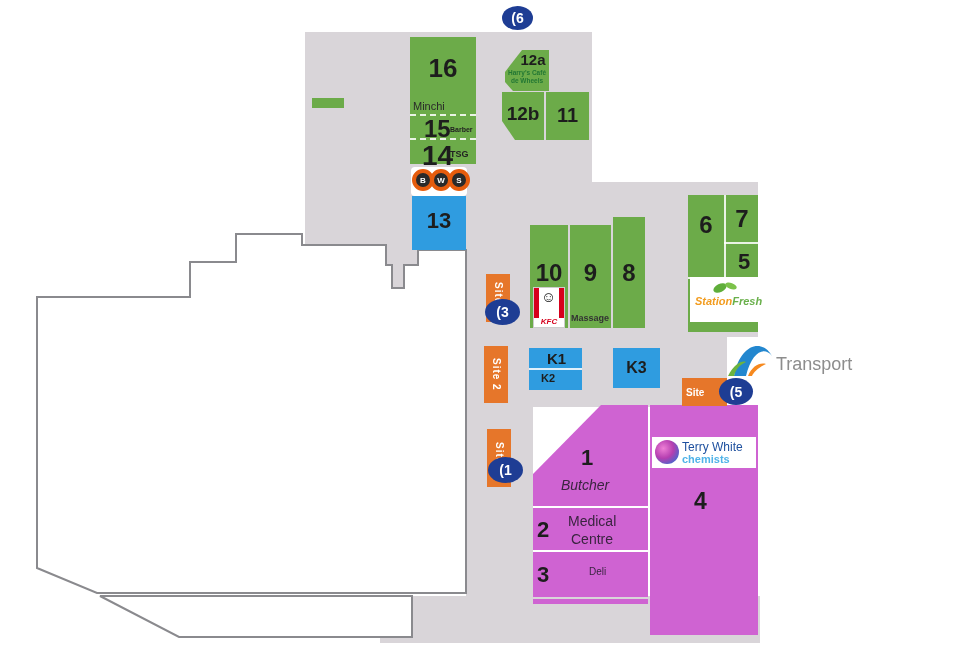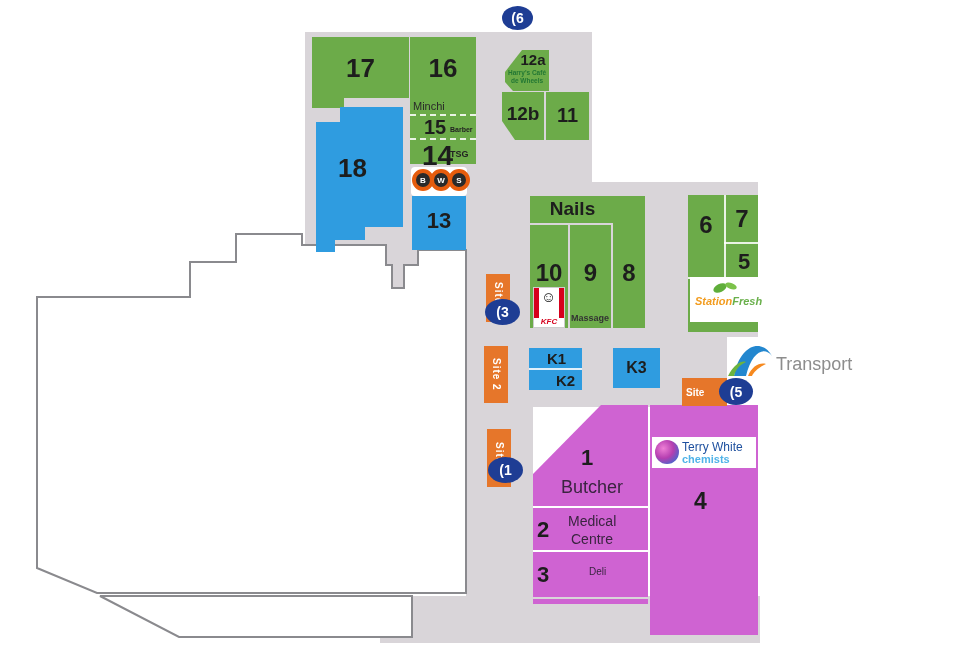--- a/index.html
+++ b/index.html
@@ -34,43 +34,37 @@
   <div class="abs gray" style="left:466px;top:407px;width:67px;height:195px;"></div>
   <div class="abs gray" style="left:380px;top:596px;width:380px;height:47px;"></div>
   <div class="abs gray" style="left:386px;top:237px;width:32px;height:31px;"></div>
   <div class="abs gray" style="left:392px;top:268px;width:12px;height:20px;"></div>
 
   <svg class="abs" style="left:0;top:0;z-index:4;" width="960" height="672" viewBox="0 0 960 672">
     <path d="M37,297 H190 V262 H236 V234 H302 V245 H386 V265 H392 V288 H404 V265 H418 V250 H466 V593 H97 L37,568 Z" fill="#ffffff" stroke="#8a8a8e" stroke-width="2"></path>
     <path d="M100,596 H412 V637 H179 Z" fill="#ffffff" stroke="#8a8a8e" stroke-width="2"></path>
   </svg>
 
-  <div class="abs green z10" style="left:312px;top:37px;width:97px;height:61px;">
-    <div class="num" style="font-size:26px;margin-top:18px;">17</div>
-  </div>
   <div class="abs green z10" style="left:312px;top:98px;width:32px;height:10px;"></div>
 
   <div class="abs green z10" style="left:410px;top:37px;width:66px;height:127px;">
     <div class="num" style="font-size:26px;margin-top:18px;">16</div>
     <div style="position:absolute;top:63px;left:3px;font-size:11px;font-weight:normal;color:#2a2a2a;">Minchi</div>
     <div style="position:absolute;top:77px;left:0;width:100%;border-top:2px dashed rgba(255,255,255,.85);"></div>
     <div style="position:absolute;top:78px;left:0;width:100%;height:23px;">
-      <span class="num" style="font-size:20px;position:absolute;left:14px;top:2px;text-align:right;">15</span>
+      <span class="num" style="font-size:24px;position:absolute;left:14px;top:2px;text-align:right;">15</span>
       <span class="small" style="position:absolute;left:40px;top:11px;font-size:7px;">Barber</span>
     </div>
     <div style="position:absolute;top:101px;left:0;width:100%;border-top:2px dashed rgba(255,255,255,.85);"></div>
     <div style="position:absolute;top:102px;left:0;width:100%;height:25px;">
       <span class="num" style="font-size:28px;position:absolute;left:12px;top:3px;">14</span>
       <span class="small" style="position:absolute;left:40px;top:10px;font-size:9px;">TSG</span>
     </div>
   </div>
 
-  <div class="abs blue z10" style="left:316px;top:107px;width:87px;height:145px;clip-path:polygon(0 15px,24px 15px,24px 0,87px 0,87px 120px,49px 120px,49px 133px,19px 133px,19px 145px,0 145px);">
-    <div class="num" style="font-size:26px;position:absolute;left:22px;top:48px;">18</div>
-  </div>
 
   <div class="abs whitebox z10" style="left:411px;top:167px;width:56px;height:29px;border-radius:4px;">
     <div class="abs" style="left:1px;top:2px;display:flex;">
       <span style="width:14px;height:14px;border-radius:50%;background:#2a2a2a;border:4px solid #e65c0d;color:#fff;font-size:8px;font-weight:bold;display:flex;align-items:center;justify-content:center;margin-right:-4px;">B</span>
       <span style="width:14px;height:14px;border-radius:50%;background:#2a2a2a;border:4px solid #e65c0d;color:#fff;font-size:8px;font-weight:bold;display:flex;align-items:center;justify-content:center;margin-right:-4px;">W</span>
       <span style="width:14px;height:14px;border-radius:50%;background:#2a2a2a;border:4px solid #e65c0d;color:#fff;font-size:8px;font-weight:bold;display:flex;align-items:center;justify-content:center;">S</span>
     </div>
   </div>
 
   <div class="abs blue z10" style="left:412px;top:196px;width:54px;height:54px;">
@@ -83,23 +77,20 @@
     <div style="font-size:6.5px;font-weight:bold;color:#273;margin-top:1px;text-align:center;">de Wheels</div>
   </div>
 
   <div class="abs green z10" style="left:502px;top:92px;width:42px;height:48px;clip-path:polygon(0 0,42px 0,42px 48px,13px 48px,0 29px);">
     <div class="num" style="font-size:19px;margin-top:12px;">12b</div>
   </div>
   <div class="abs green z10" style="left:546px;top:92px;width:43px;height:48px;">
     <div class="num" style="font-size:20px;margin-top:13px;">11</div>
   </div>
 
-  <div class="abs green z10" style="left:530px;top:196px;width:115px;height:27px;">
-    <div class="num" style="font-size:19px;margin-top:3px;margin-right:30px;">Nails</div>
-  </div>
   <div class="abs green z10" style="left:530px;top:225px;width:38px;height:103px;">
     <div class="num" style="font-size:24px;margin-top:36px;">10</div>
   </div>
   <div class="abs green z10" style="left:570px;top:225px;width:41px;height:103px;">
     <div class="num" style="font-size:24px;margin-top:36px;">9</div>
     <div style="position:absolute;bottom:5px;left:1px;font-size:9px;font-weight:bold;color:#333;">Massage</div>
   </div>
   <div class="abs green z10" style="left:613px;top:217px;width:32px;height:111px;">
     <div class="num" style="font-size:24px;margin-top:44px;">8</div>
   </div>
@@ -126,21 +117,21 @@
       </svg>
       <div style="position:absolute;top:18px;width:100%;text-align:center;font-style:italic;font-weight:bold;font-size:11px;">
         <span style="color:#f29c1f;">Station</span><span style="color:#6ab04c;">Fresh</span>
       </div>
     </div>
   </div>
 
   <div class="abs blue z10" style="left:529px;top:348px;width:53px;height:42px;">
     <div class="divH" style="left:0;top:20px;width:53px;"></div>
     <div class="num" style="position:absolute;top:3px;left:18px;font-size:15px;">K1</div>
-    <div class="num" style="position:absolute;top:25px;left:27px;font-size:15px;">K2</div>
+    <div class="num" style="position:absolute;top:25px;left:12px;font-size:11px;">K2</div>
   </div>
   <div class="abs blue z10" style="left:613px;top:348px;width:47px;height:40px;">
     <div class="num" style="font-size:16px;margin-top:12px;">K3</div>
   </div>
 
   <div class="abs site vert" style="left:486px;top:274px;width:24px;height:48px;">
       <span>Site 3</span>
     </div>
   <div class="abs site vert" style="left:484px;top:346px;width:24px;height:57px;">
       <span>Site 2</span>
@@ -160,21 +151,21 @@
     </div>
   <div class="abs oval" style="left:488px;top:457px;width:35px;height:26px;">
       <span>(1</span>
     </div>
   <div class="abs oval" style="left:719px;top:378px;width:34px;height:27px;">
       <span>(5</span>
     </div>
 
   <div class="abs magenta z10" style="left:533px;top:405px;width:115px;height:101px;clip-path:polygon(68px 0,115px 0,115px 101px,0 101px,0 69px);">
     <div class="num" style="position:absolute;left:48px;top:42px;font-size:22px;">1</div>
-    <div style="position:absolute;left:28px;top:72px;font-size:18px;color:#3a2440;">Butcher</div>
+    <div style="position:absolute;left:28px;top:72px;font-size:14px;color:#3a2440;font-style:italic;">Butcher</div>
   </div>
   <div class="abs magenta z10" style="left:533px;top:508px;width:115px;height:42px;">
     <div class="num" style="position:absolute;left:4px;top:11px;font-size:22px;">2</div>
     <div style="position:absolute;left:35px;top:5px;font-size:14px;color:#3a2440;">Medical</div>
     <div style="position:absolute;left:38px;top:23px;font-size:14px;color:#3a2440;">Centre</div>
   </div>
   <div class="abs magenta z10" style="left:533px;top:552px;width:115px;height:45px;">
     <div class="num" style="position:absolute;left:4px;top:12px;font-size:22px;">3</div>
     <div style="position:absolute;left:56px;top:14px;font-size:10px;color:#3a2440;">Deli</div>
   </div>

